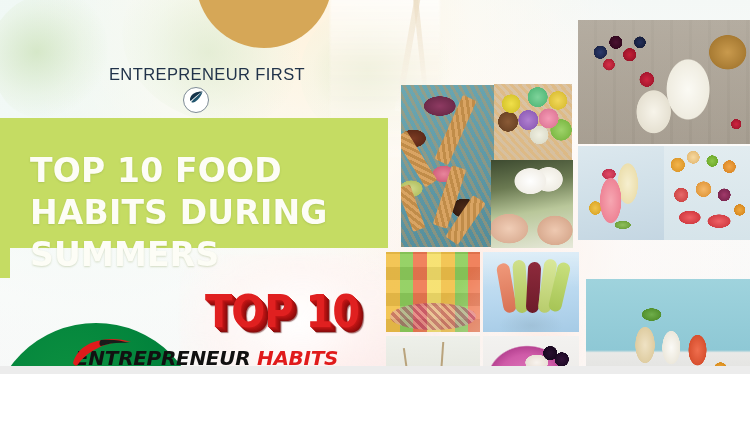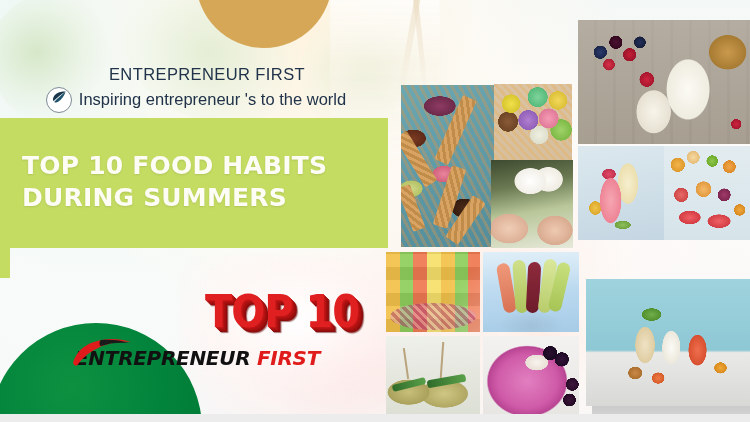--- a/index.html
+++ b/index.html
@@ -1,21 +1,21 @@
 <!DOCTYPE html>
 <html><head>
 <meta charset="utf-8">
 <title>Top 10 Food Habits During Summers</title>
 <style>
   html,body{margin:0;padding:0;background:#ffffff;}
   body{font-family:"Liberation Sans",sans-serif;}
 
   #poster{
     position:relative;
-    width:750px;height:422px;
+    width:750px;height:374px;
     overflow:hidden;
     background:#ffffff;
   }
 
   
   .bg-base{
     position:absolute;inset:0;
     background:
       radial-gradient(circle at 42% 8%, rgba(255,243,222,.95) 0%, rgba(255,250,240,.55) 28%, rgba(255,255,255,0) 52%),
       radial-gradient(circle at 12% 14%, rgba(236,247,243,.9) 0%, rgba(247,252,250,.5) 35%, rgba(255,255,255,0) 60%),
@@ -105,24 +105,24 @@
 
   
   .green-band{
     position:absolute;left:0;top:118px;width:388px;height:130px;
     background:#c5dc63;
   }
   .green-tail{
     position:absolute;left:0;top:248px;width:10px;height:30px;background:#c5dc63;
   }
   .band-title{
-    position:absolute;left:22px;top:150px;width:368px;
+    position:absolute;left:30px;top:150px;width:368px;
     font-family:"DejaVu Sans",sans-serif;
     font-weight:bold;
-    font-size:25px;
+    font-size:33px;
     line-height:1.28;
     letter-spacing:.2px;
     color:#fdfdf6;
     text-align:left;
     text-shadow:0 1px 2px rgba(120,140,60,.28);
   }
 
   
   .top10{
     position:absolute;left:205px;top:288px;
@@ -328,21 +328,20 @@
   <div class="header">
     <div class="header-title">ENTREPRENEUR FIRST</div>
     <div class="header-sub-row">
       <span class="leaf-badge">
         <span class="ring"></span>
         <svg width="18" height="18" viewBox="0 0 18 18" aria-hidden="true">
           <path d="M15.6 1.6C10.6 1.2 5.2 3.3 3.4 7.4c-.6 1.4-.5 2.8.2 3.7C6.6 8.3 11 4.5 15.6 1.6z" fill="#16344a"></path>
           <path d="M15.6 1.6C11.6 5 7.4 8.6 4.2 11.9c1.1.8 2.6.8 4-.1 3.6-2.2 6.3-6.2 7.4-10.2z" fill="#21556e"></path>
         </svg>
       </span>
-      <span class="header-sub">Inspiring entrepreneur 's to the world</span>
     </div>
   </div>
 
   <div class="green-band"></div>
   <div class="green-tail"></div>
   <div class="band-title">TOP 10 FOOD HABITS DURING SUMMERS</div>
 
   <div class="top10">
     <span>TOP 10</span>
   </div>
@@ -412,18 +411,18 @@
     <div class="ph p-smooth"></div>
   </div>
 
   <div class="brand-circle"></div>
   <div class="brand-lock">
     <div class="brand-word">
       <svg class="brand-swoosh" viewBox="0 0 62 30" aria-hidden="true">
         <path d="M2 26C6 12 18 3 40 2c8 0 14 1 20 3-9-1-18 0-26 3-11 4-20 10-26 18-2 3-4 4-6 0z" fill="#e01b1b"></path>
         <path d="M30 3c10-1 20 0 28 3-10-1-20 0-28 3-2 0-2-5 0-6z" fill="#1a1a1a"></path>
       </svg>
-      <span>ENTREPRENEUR </span><span class="ef-first">FIRST</span>
+      <span>ENTREPRENEUR </span><span class="ef-first">HABITS</span>
     </div>
   </div>
 
   <div class="bottom-strip"></div>
 </div>
 
 </body></html>

